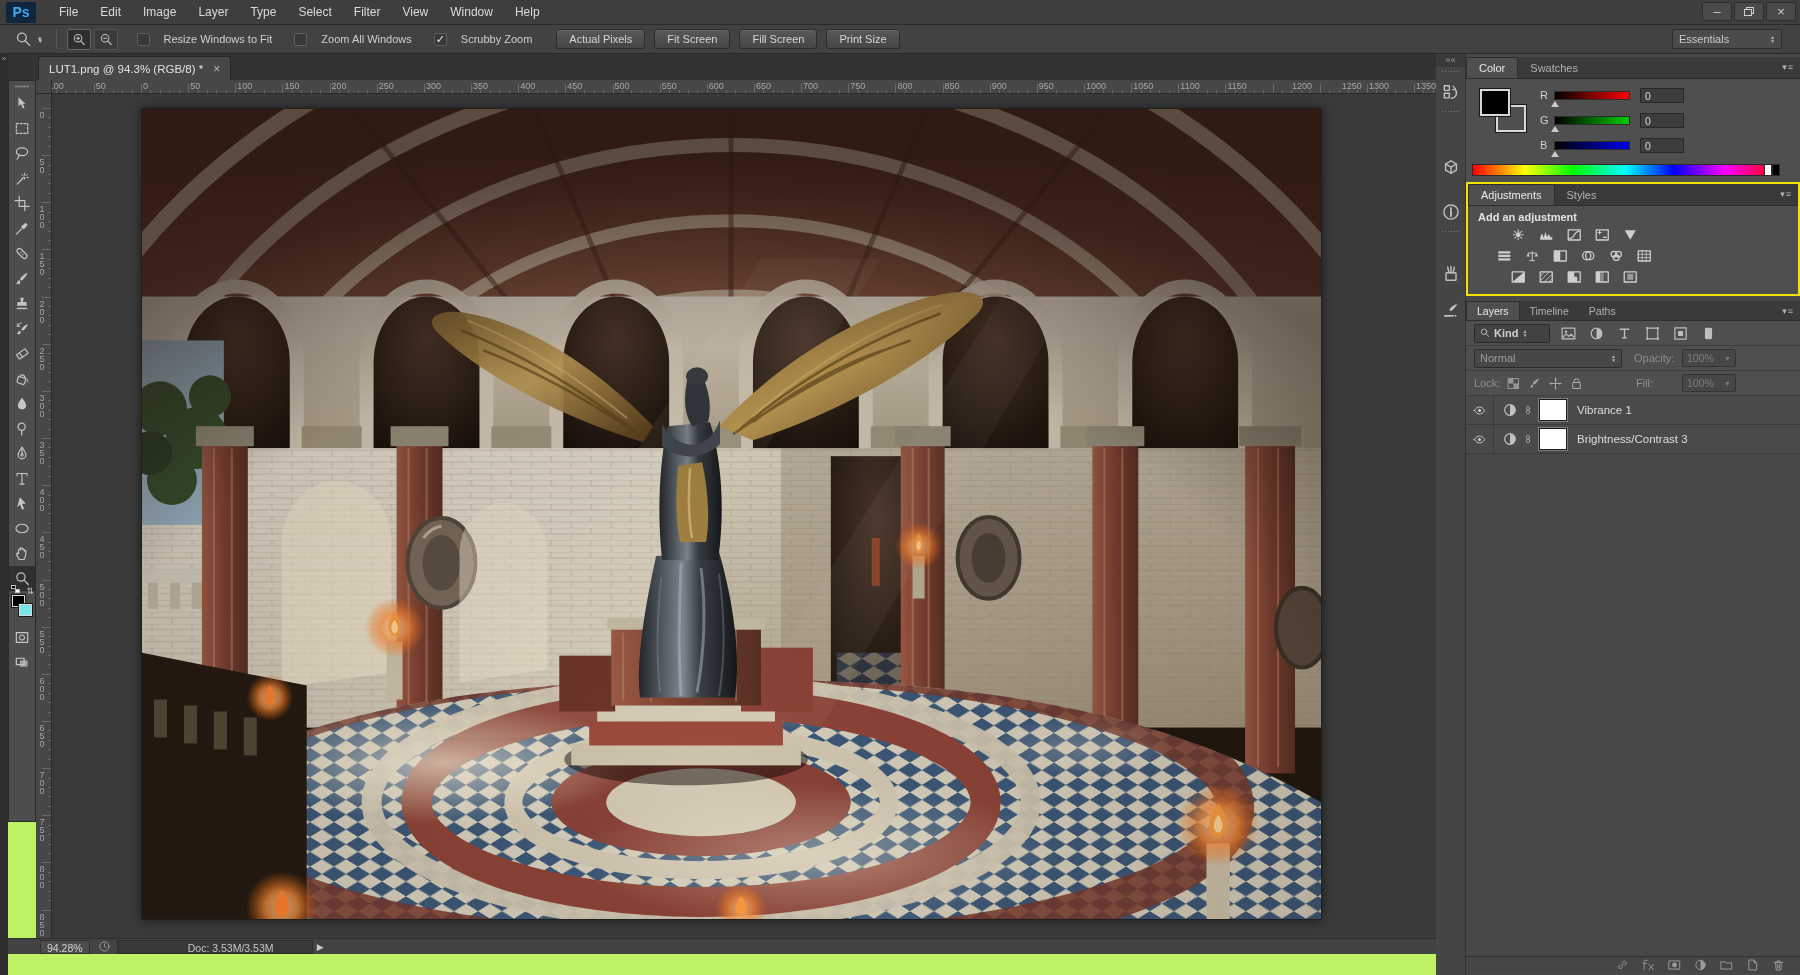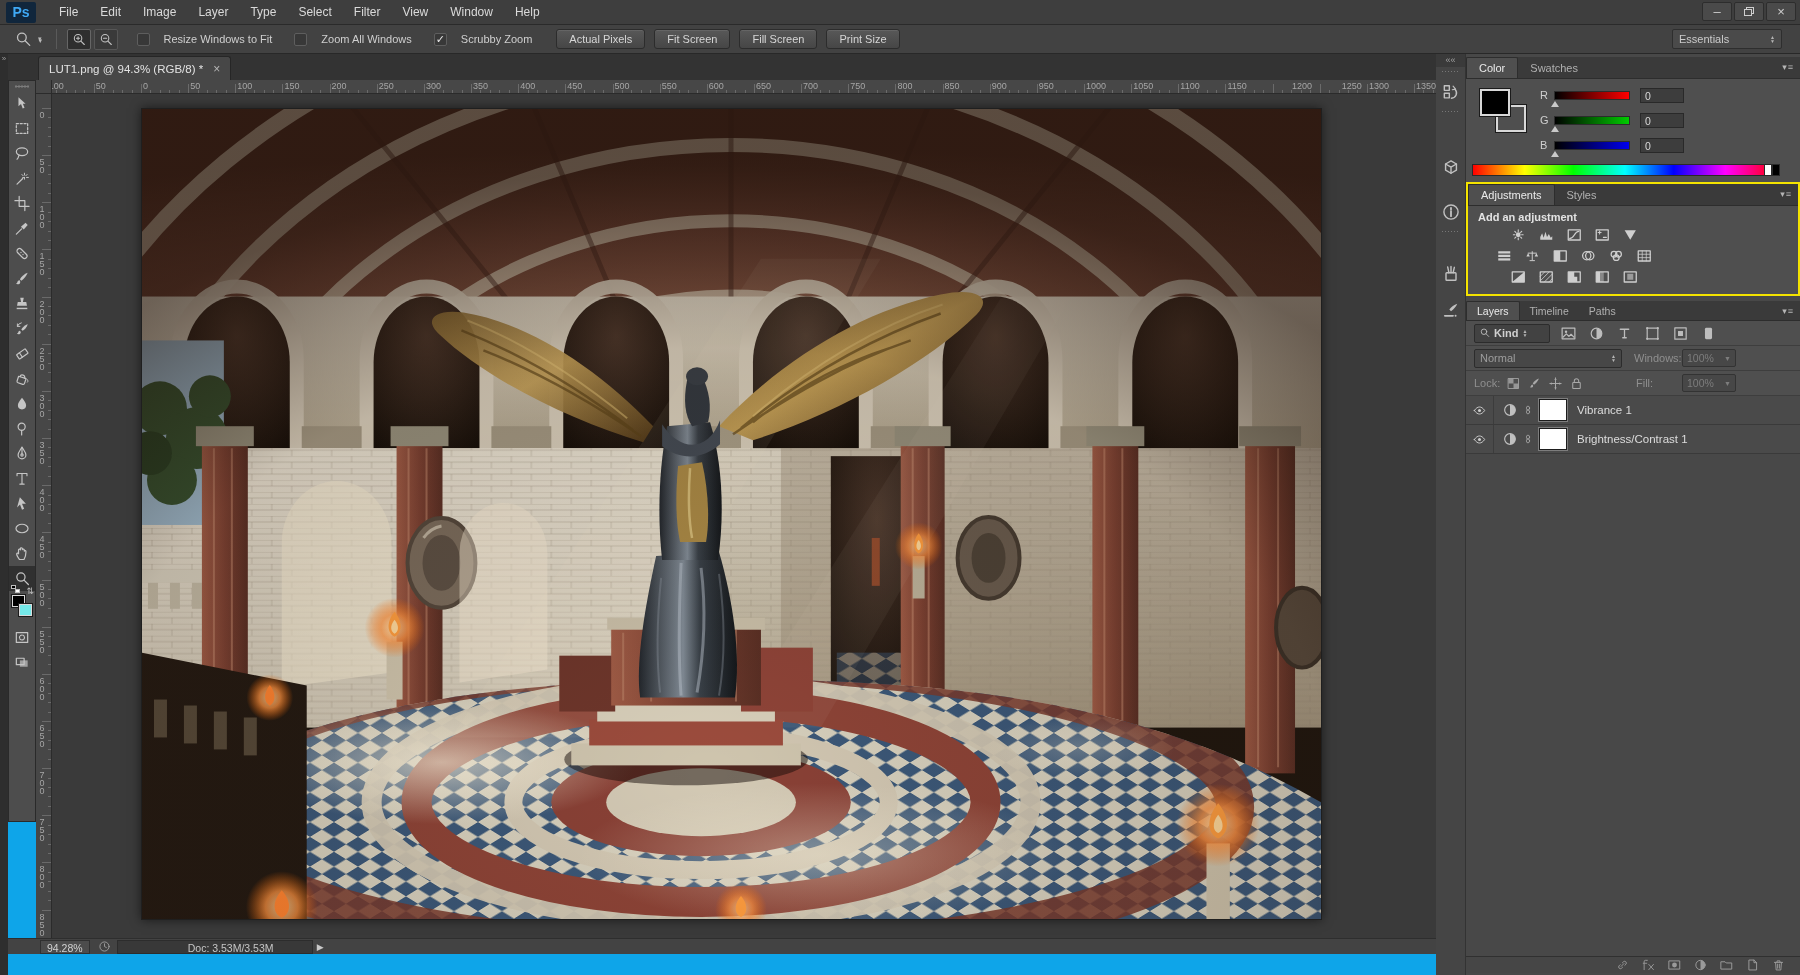--- a/index.html
+++ b/index.html
@@ -1,18 +1,18 @@
 <!DOCTYPE html>
 <html><head>
 <meta charset="utf-8">
 <style>
   * { margin:0; padding:0; box-sizing:border-box; }
   html,body { background:#222; }
   body { font-family:"Liberation Sans", sans-serif; color:#d6d6d6; }
-  #app { position:relative; width:1800px; height:975px; background:#0ea5e9; overflow:hidden; user-select:none; }
+  #app { position:relative; width:1800px; height:975px; background:#bef264; overflow:hidden; user-select:none; }
 
   
   .ico { display:inline-block; color:#c2c2c2; }
   .ico svg { display:block; width:100%; height:100%; stroke:currentColor; fill:none; stroke-width:1.7; stroke-linecap:round; stroke-linejoin:round; }
   .ico svg .f { fill:currentColor; stroke:none; }
   .updown { display:inline-flex; flex-direction:column; line-height:4px; font-size:5px; color:#b5b5b5; margin-left:4px; }
 
   
   #menubar { position:absolute; left:0; top:0; width:1800px; height:25px; background:#3e3e3e; border-bottom:1px solid #2a2a2a; display:flex; align-items:center; }
   #ps-logo { width:30px; height:21px; margin-left:6px; background:#10263c; color:#3fa9f5; font-weight:bold; font-size:14px; display:flex; align-items:center; justify-content:center; border-radius:2px; }
@@ -1183,21 +1183,21 @@
             </span>
         </div>
         <div class="lrowbar">
           <div id="blend-combo">
             <span>Normal</span>
             <span class="updown">
                 <span>▲</span>
                 <span>▼</span>
               </span>
           </div>
-          <span class="dimlab" id="opacity-label">Windows:</span>
+          <span class="dimlab" id="opacity-label">Opacity:</span>
           <div class="dimcombo" id="opacity-combo">
             <span>100%</span>
               <span style="font-size:7px">▼</span>
           </div>
         </div>
         <div class="lrowbar">
           <span class="dimlab" id="lock-label">Lock:</span>
           <span id="lock-icons">
               <div class="lockico ico" style="left: 40px;">
                 <svg viewBox="0 0 24 24">
@@ -1270,21 +1270,21 @@
                   <path d="M12 4a8 8 0 0 1 0 16z" class="f"></path>
                 </svg>
               </div>
               <div class="chainico ico">
                 <svg viewBox="0 0 24 24">
                   <ellipse cx="12" cy="7.5" rx="3.8" ry="4.8"></ellipse>
                   <ellipse cx="12" cy="16.5" rx="3.8" ry="4.8"></ellipse>
                 </svg>
               </div>
               <div class="maskthumb"></div>
-              <div class="lname">Brightness/Contrast 1</div>
+              <div class="lname">Brightness/Contrast 3</div>
             </div>
           </div>
         <div id="layers-footer">
             <div class="ico">
               <svg viewBox="0 0 24 24">
                 <path d="M9.5 14.5l5-5" stroke-width="1.6"></path>
                 <path d="M8 11.5L6 13.5a3 3 0 0 0 4.2 4.2l2-2M16 12.5l2-2A3 3 0 0 0 13.8 6.3l-2 2" stroke-width="1.6"></path>
               </svg>
             </div>
             <div class="ico">

